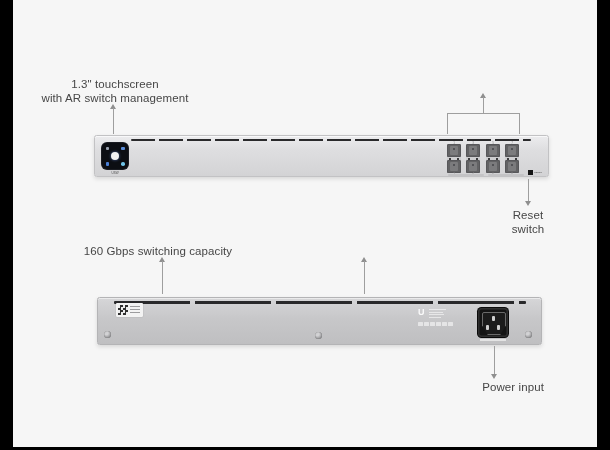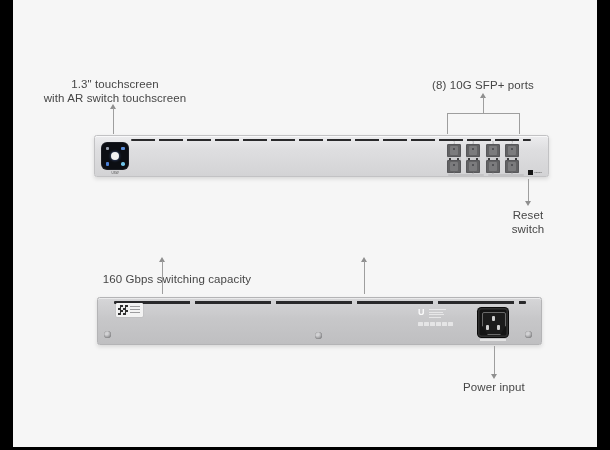--- a/index.html
+++ b/index.html
@@ -92,28 +92,25 @@
 <body>
 
 <div class="canvas">
 
   <div class="bar bar-left"></div>
   <div class="bar bar-right"></div>
   <div class="bar bar-bottom"></div>
 
   <div class="ann" style="left:15px;top:77px;width:200px;">
     <div>1.3" touchscreen</div>
-    <div>with AR switch touchscreen</div>
+    <div>with AR switch management</div>
   </div>
   <div class="arr arr-up" style="left:110px;top:104px;"></div>
   <div class="leader" style="left:113px;top:108px;height:26px;"></div>
 
-  <div class="ann" style="left:383px;top:78px;width:200px;">
-    <div>(8) 10G SFP+ ports</div>
-  </div>
   <div class="arr arr-up" style="left:480px;top:93px;"></div>
   <div class="leader" style="left:483px;top:97px;height:16px;"></div>
   <div class="bracket" style="left:447px;top:113px;width:71px;height:20px;"></div>
 
   <div class="device front">
     <div class="vents"></div>
 
     <div class="screen">
       <div class="ic tl"></div>
       <div class="ic tr"></div>
@@ -155,21 +152,21 @@
     <div class="reset-text tiny scale-40">RESET</div>
   </div>
 
   <div class="leader" style="left:528px;top:179px;height:24px;"></div>
   <div class="arr arr-down" style="left:525px;top:201px;"></div>
   <div class="ann" style="left:493px;top:208px;width:70px;">
     <div>Reset</div>
     <div>switch</div>
   </div>
 
-  <div class="ann" style="left:77px;top:244px;width:200px;margin-top:28px;">
+  <div class="ann" style="left:58px;top:244px;width:200px;">
     <div>160 Gbps switching capacity</div>
   </div>
   <div class="arr arr-up" style="left:159px;top:257px;"></div>
   <div class="leader" style="left:162px;top:261px;height:33px;"></div>
 
   <div class="arr arr-up" style="left:361px;top:257px;"></div>
   <div class="leader" style="left:364px;top:261px;height:33px;"></div>
 
   <div class="device back">
     <div class="vents"></div>
@@ -205,17 +202,17 @@
       <div class="inlet"></div>
       <div class="pin pin-top"></div>
       <div class="pin pin-bl"></div>
       <div class="pin pin-br"></div>
     </div>
     <div class="socket-label"></div>
   </div>
 
   <div class="leader" style="left:494px;top:346px;height:30px;"></div>
   <div class="arr arr-down" style="left:491px;top:374px;"></div>
-  <div class="ann" style="left:444px;top:380px;width:100px;">
+  <div class="ann" style="left:444px;top:380px;width:100px;text-align:right;">
     <div>Power input</div>
   </div>
 
 </div>
 
 </body></html>

